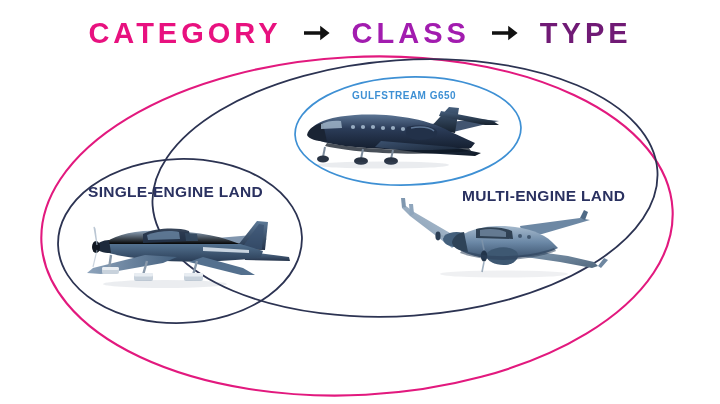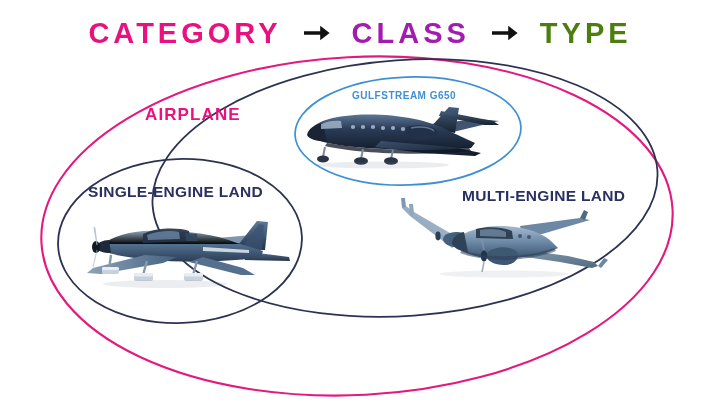--- a/index.html
+++ b/index.html
@@ -30,21 +30,21 @@
   }
   .hdr-word {
     font-size: 29px;
     font-weight: bold;
     letter-spacing: 4px;
     line-height: 1;
     white-space: nowrap;
   }
   #hdr-category { color: #E8117F; }
   #hdr-class    { color: #a21caf; }
-  #hdr-type     { color: #4d7c0f; margin-top: 7px; }
+  #hdr-type     { color: #701a75; margin-top: 7px; }
 
   .hdr-arrow {
     display: inline-block;
     width: 30px;
     height: 30px;
     position: relative;
     flex: 0 0 auto;
   }
   .hdr-arrow svg { display: block; }
 
@@ -138,21 +138,20 @@
 
       <ellipse cx="357" cy="226" rx="316" ry="169" fill="none" stroke="#E2197E" stroke-width="2.1" transform="rotate(-3 357 226)"></ellipse>
 
       <ellipse cx="405" cy="188" rx="253" ry="128" fill="none" stroke="#2C3352" stroke-width="1.8" transform="rotate(-4 405 188)"></ellipse>
 
       <ellipse cx="180" cy="241" rx="122" ry="82" fill="none" stroke="#2C3352" stroke-width="1.8" transform="rotate(-2 180 241)"></ellipse>
 
       <ellipse cx="408" cy="131" rx="113" ry="54" fill="none" stroke="#3E90D4" stroke-width="1.7" transform="rotate(-2 408 131)"></ellipse>
     </svg>
 
-    <div class="ell-label" id="label-airplane">AIRPLANE</div>
 
     <div class="ell-label" id="label-multi">MULTI-ENGINE LAND</div>
 
     <div class="ell-label" id="label-single">SINGLE-ENGINE LAND</div>
 
     <div class="ell-label" id="label-gulfstream">GULFSTREAM G650</div>
 
     <div class="craft" id="craft-single">
       <svg viewBox="0 0 210 90" aria-hidden="true">
         <defs>

